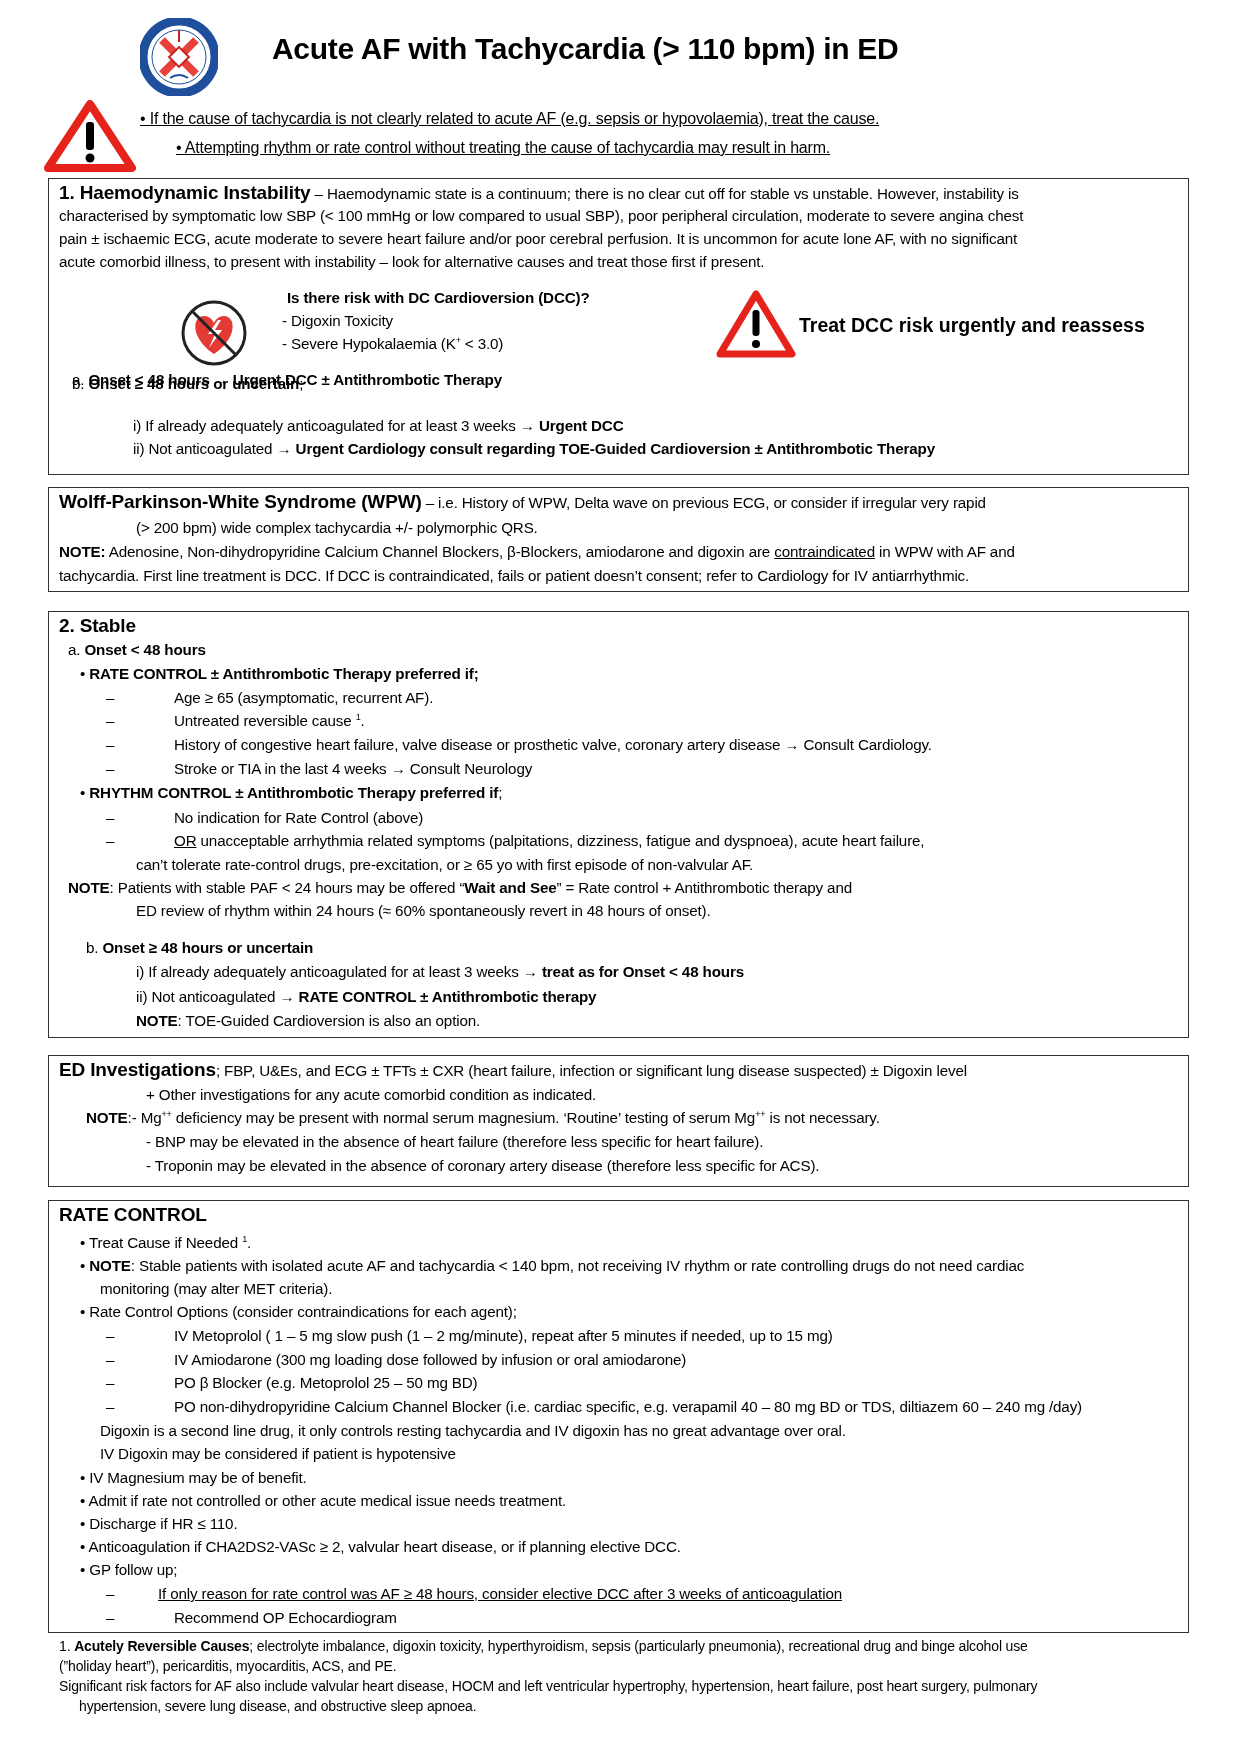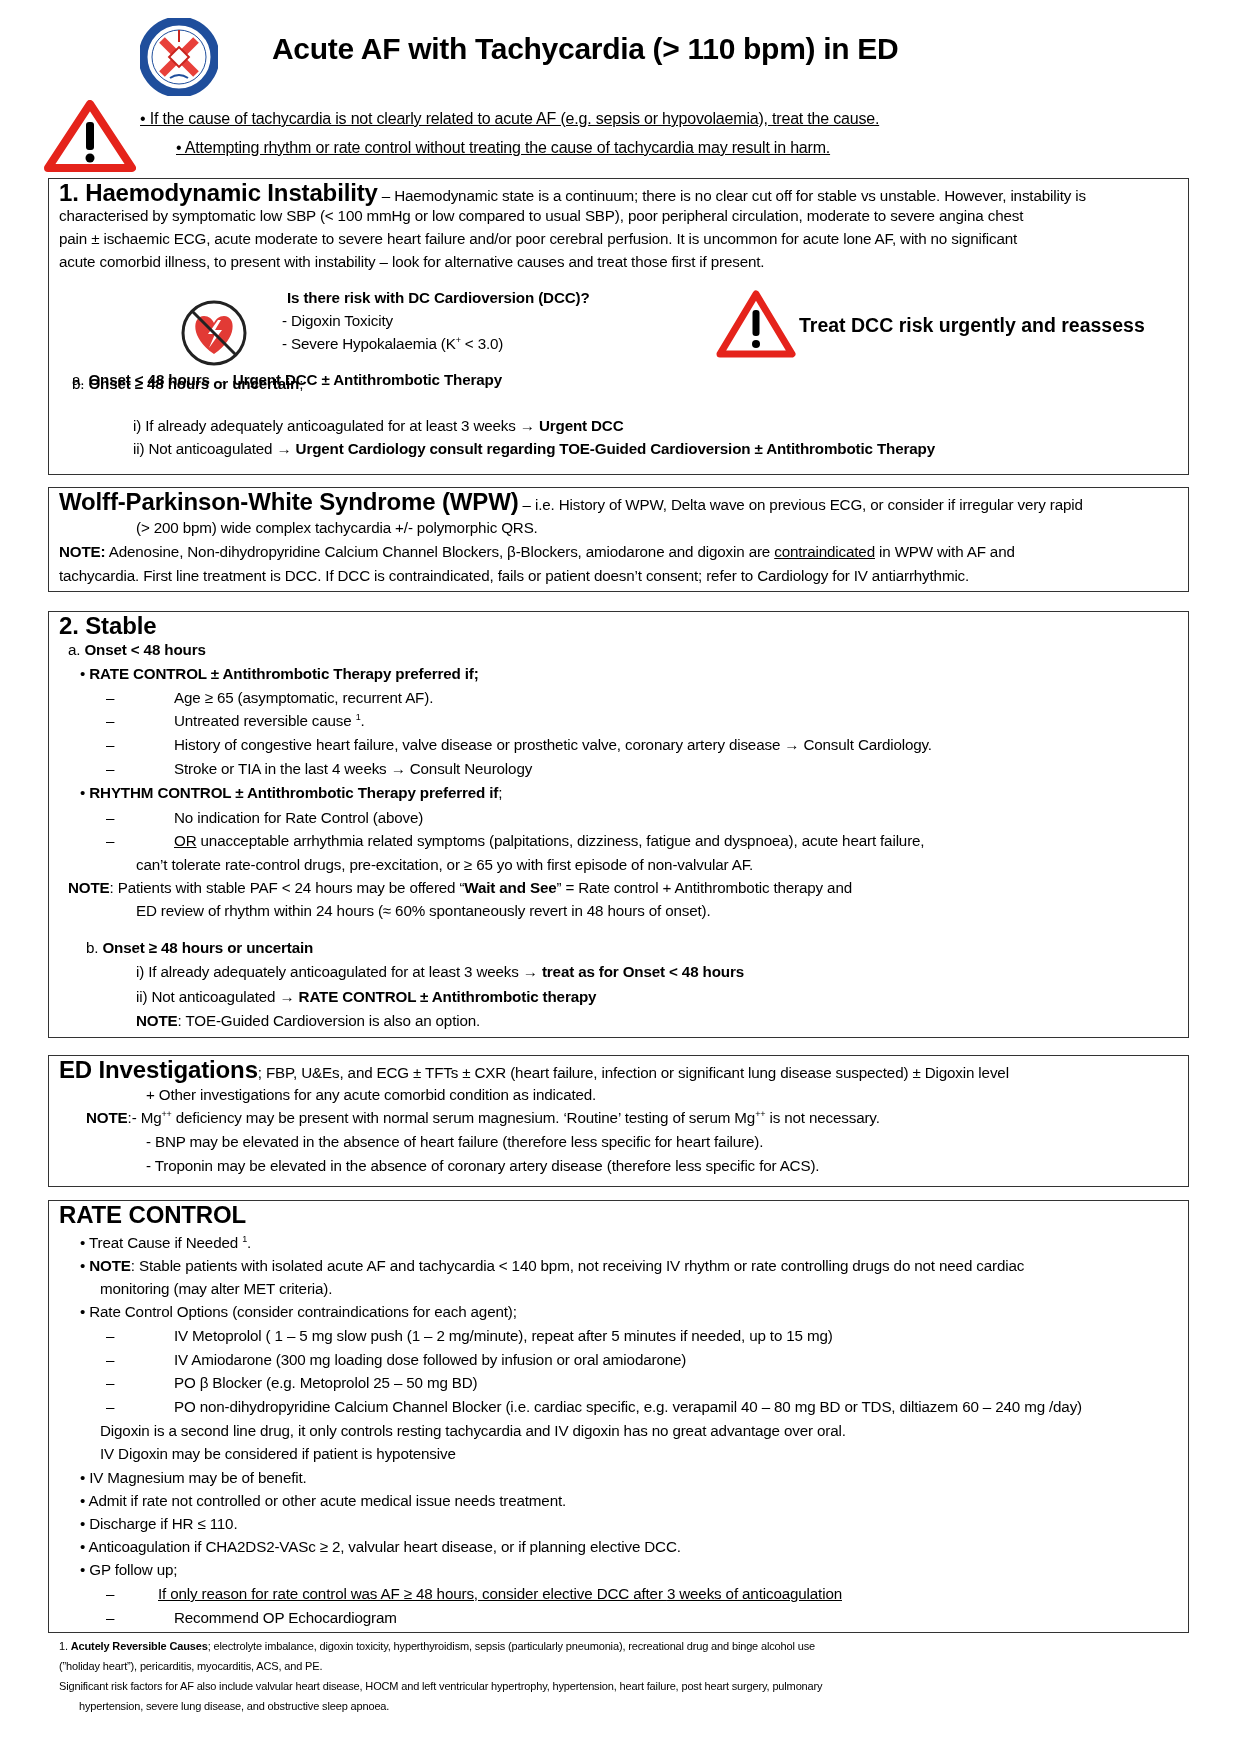--- a/index.html
+++ b/index.html
@@ -4,26 +4,26 @@
 <style>
   html, body { margin:0; padding:0; background:#fff; }
   body { width:1242px; height:1755px; position:relative; overflow:hidden;
          font-family:"Liberation Sans", sans-serif; color:#000; }
   .abs { position:absolute; }
   .line { position:absolute; white-space:nowrap; font-size:15.2px; line-height:20px; letter-spacing:-0.15px; }
   .line b { font-weight:bold; }
   .line u { text-decoration:underline; }
   .line sup { font-size:9px; vertical-align:6px; line-height:0; }
   .box { position:absolute; border:1.3px solid #333; box-sizing:border-box; background:#fff; }
-  .big { font-size:24px; font-weight:bold; }
+  .big { font-size:19px; font-weight:bold; }
   .title { position:absolute; left:272px; top:32px; font-size:30px; font-weight:bold; letter-spacing:-0.3px; white-space:nowrap; }
   .warn-line { position:absolute; font-size:16px; white-space:nowrap; letter-spacing:-0.2px;text-decoration:underline; }
   .dcc-heading { font-weight:bold; }
   .treat-urgent { position:absolute; left:799px; top:314px; font-size:19.5px; font-weight:bold; white-space:nowrap; }
-  .foot { position:absolute; font-size:11px; line-height:19px; white-space:nowrap; letter-spacing:-0.15px; }
+  .foot { position:absolute; font-size:14px; line-height:19px; white-space:nowrap; letter-spacing:-0.15px; }
   .foot b { font-weight:bold; }
 </style>
 </head>
 <body>
 
 <div class="abs" style="left:140px;top:18px;width:78px;height:78px;" title="Sir Charles Gairdner Hospital logo">
   <svg width="78" height="78" viewBox="0 0 78 78">
     <circle cx="39" cy="39" r="36" fill="#fff" stroke="#1f4e9c" stroke-width="9"></circle>
     <circle cx="39" cy="39" r="27" fill="#fff" stroke="#1f4e9c" stroke-width="1"></circle>
     <line x1="22" y1="22" x2="56" y2="56" stroke="#e8403a" stroke-width="8"></line>

